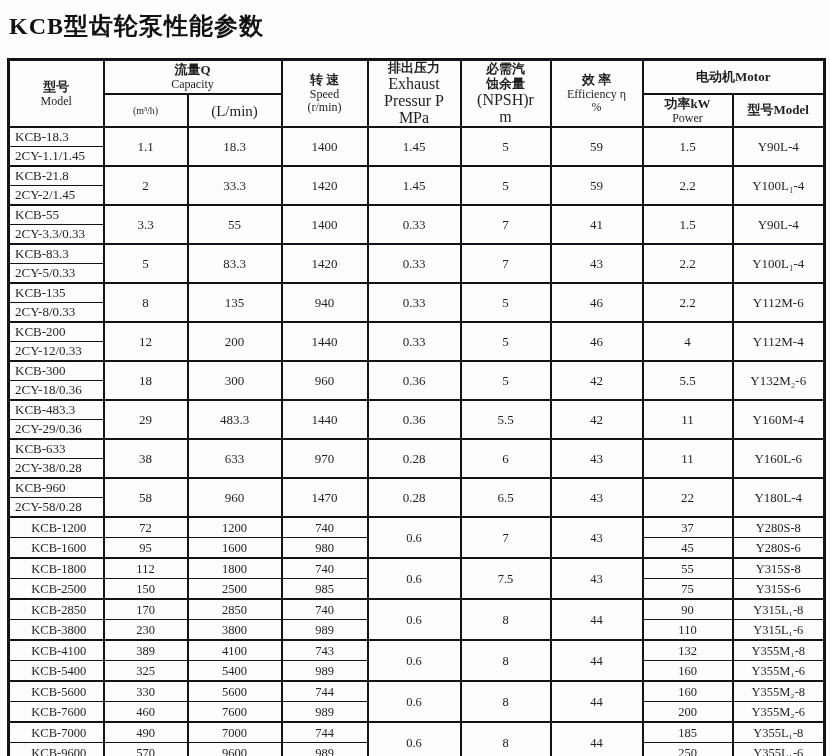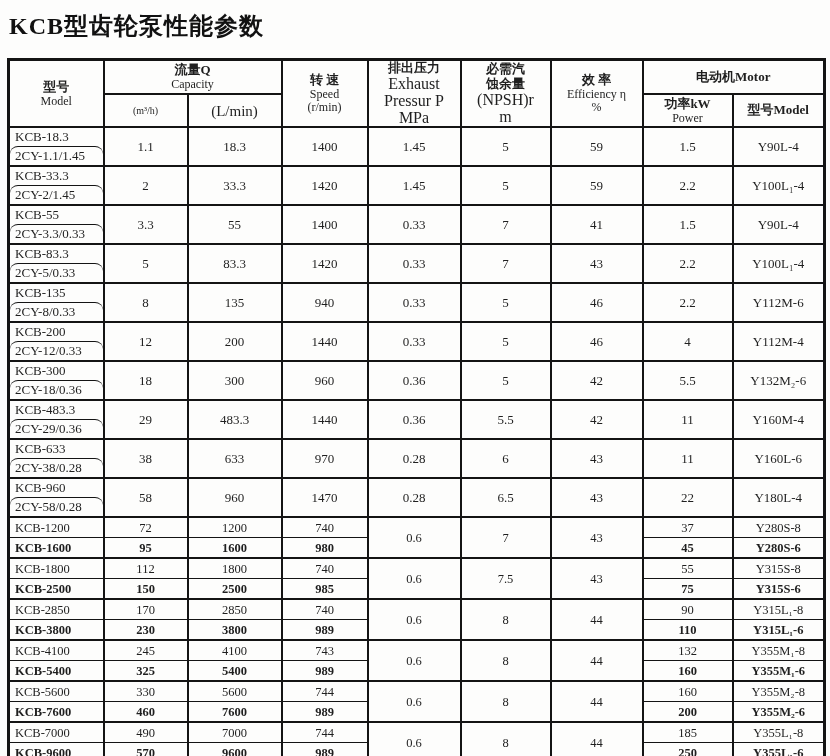--- a/index.html
+++ b/index.html
@@ -45,26 +45,26 @@
   tr.dbl td { height: 36px; font-size: 13px; }
   td.model-dbl { padding: 0; }
   td.model-dbl .m-line {
     text-align: left;
     padding-left: 5px;
     height: 18px;
     line-height: 18px;
     font-size: 13px;
     white-space: nowrap;
   }
-  td.model-dbl .m-line.second { border-top: 1px solid #141414; border-radius: 8px; }
+  td.model-dbl .m-line.second { border-top: 1px solid #141414; }
   
   tr.sgl td { height: 19px; font-size: 12.5px; line-height: 1; }
-  tr.sgl td.model-sgl { text-align: left; padding-left: 5px; }
+  tr.sgl td.model-sgl { text-align: center; padding-left: 5px; }
   td.bb-thin { border-bottom-width: 1px; }
-  td.bt-thin { border-top-width: 1px; font-weight: bold; }
+  td.bt-thin { border-top-width: 1px; }
   .num { font-size: 13px; }
 </style>
 </head>
 <body>
 
 <div class="page">
   <div class="doc-title">KCB型齿轮泵性能参数</div>
 
   <table class="spec">
     <colgroup>
@@ -140,21 +140,21 @@
           <td class="num">18.3</td>
           <td class="num">1400</td>
           <td class="num">1.45</td>
           <td class="num">5</td>
           <td class="num">59</td>
           <td class="num">1.5</td>
           <td class="num">Y90L-4</td>
         </tr>
         <tr class="dbl">
           <td class="model-dbl">
-            <div class="m-line">KCB-33.3</div>
+            <div class="m-line">KCB-21.8</div>
             <div class="m-line second">2CY-2/1.45</div>
           </td>
           <td class="num">2</td>
           <td class="num">33.3</td>
           <td class="num">1420</td>
           <td class="num">1.45</td>
           <td class="num">5</td>
           <td class="num">59</td>
           <td class="num">2.2</td>
           <td class="num">Y100L₁-4</td>
@@ -323,21 +323,21 @@
         <tr class="sgl">
           <td class="model-sgl bt-thin">KCB-3800</td>
           <td class="bt-thin">230</td>
           <td class="bt-thin">3800</td>
           <td class="bt-thin">989</td>
           <td class="bt-thin">110</td>
           <td class="bt-thin">Y315L₁-6</td>
         </tr>
         <tr class="sgl">
           <td class="model-sgl bb-thin">KCB-4100</td>
-          <td class="bb-thin">245</td>
+          <td class="bb-thin">389</td>
           <td class="bb-thin">4100</td>
           <td class="bb-thin">743</td>
           <td class="num" rowspan="2">0.6</td>
           <td class="num" rowspan="2">8</td>
           <td class="num" rowspan="2">44</td>
           <td class="bb-thin">132</td>
           <td class="bb-thin">Y355M₁-8</td>
         </tr>
         <tr class="sgl">
           <td class="model-sgl bt-thin">KCB-5400</td>

